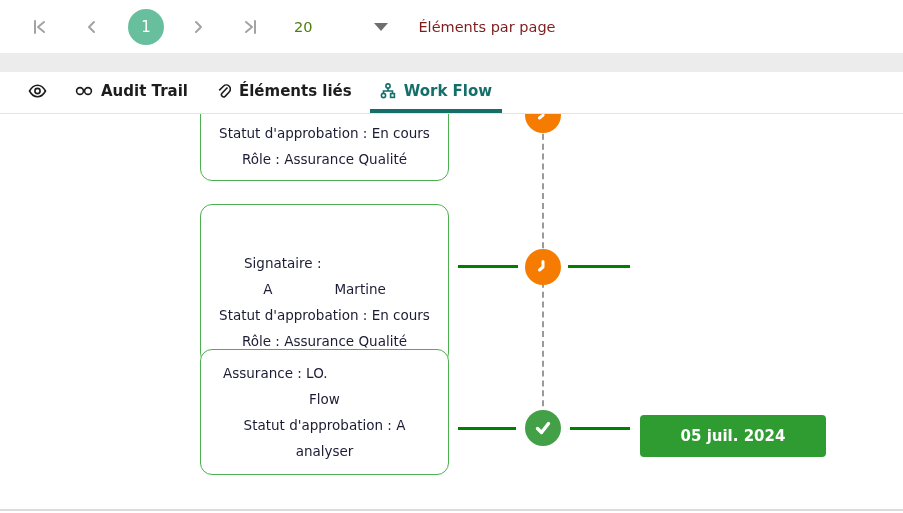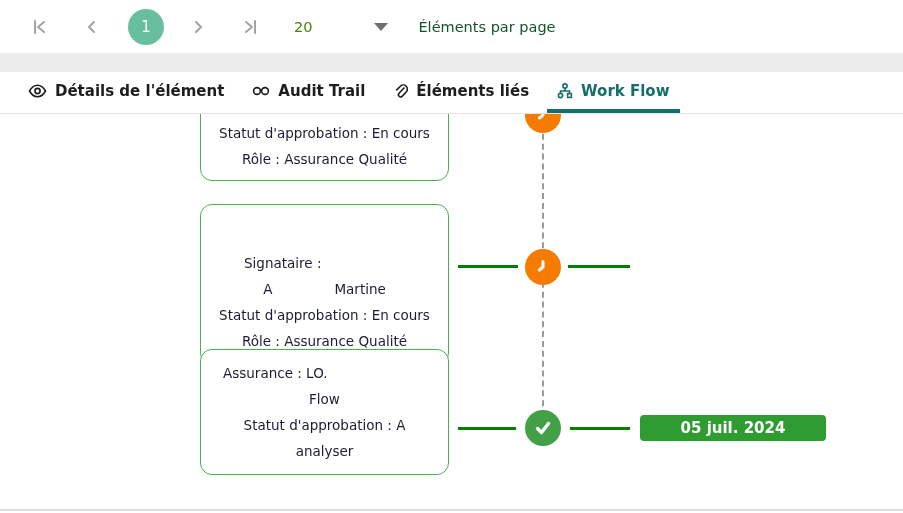--- a/index.html
+++ b/index.html
@@ -9,21 +9,21 @@
 
   
   .pager { display:flex; align-items:center; height:53px; padding-left:26px; background:#fff; }
   .pg-btn { width:28px; height:28px; border:none; background:transparent; display:flex; align-items:center; justify-content:center; cursor:pointer; }
   .pg-btn svg { stroke:#a3a3a3; stroke-width:2; fill:none; stroke-linecap:round; stroke-linejoin:round; }
   .page-circle { width:36px; height:36px; border-radius:50%; background:#67bf9d; color:#fff; font-size:15px;
                  display:flex; align-items:center; justify-content:center; cursor:pointer; }
   .m24{margin-right:24px;} .m22{margin-right:22px;} .m20{margin-right:20px;}
   .page-size { margin-left:30px; display:flex; align-items:center; color:#4d7c0f; font-size:14.5px; cursor:pointer; }
   .caret { margin-left:62px; width:0; height:0; border-left:7px solid transparent; border-right:7px solid transparent; border-top:8px solid #6f6f6f; }
-  .pp-label { margin-left:30px; color:#14532d; font-size:14.5px; }
+  .pp-label { margin-left:30px; color:#7f1d1d; font-size:14.5px; }
 
   .gray-band { height:19px; background:#ececec; }
 
   
   .tabs { display:flex; align-items:stretch; height:42px; padding-left:18px; background:#fff; border-bottom:1px solid #e4e4e4; }
   .tab { display:flex; align-items:center; gap:8px; padding:0 10px; margin-right:8px; cursor:pointer;
          font-size:15px; font-weight:bold; color:#1d1d1d; border-bottom:4px solid transparent; }
   .tab svg { stroke:#1d1d1d; fill:none; stroke-width:1.6; }
   .tab.active { color:#146e6a; border-bottom-color:#146e6a; }
   .tab.active svg { stroke:#146e6a; }
@@ -48,21 +48,21 @@
   .node-future { left:525px; top:-17px; background:#f57c00; }
   .node-pending { left:525px; top:135px; background:#f57c00; }
   .node-done { left:525px; top:296px; background:#43a047; }
 
   .hline { position:absolute; height:3px; background:#008000; }
   .hl-2l { left:458px; top:151px; width:60px; }
   .hl-2r { left:568px; top:151px; width:62px; }
   .hl-3l { left:458px; top:313px; width:58px; }
   .hl-3r { left:570px; top:313px; width:60px; }
 
-  .date-badge { position:absolute; left:640px; top:301px; width:186px; height:26px; background:#2e9c31;
+  .date-badge { position:absolute; left:640px; top:301px; width:186px; height:42px; background:#2e9c31;
                 border-radius:4px; color:#fff; font-weight:bold; font-size:15px;
                 display:flex; align-items:center; justify-content:center; }
 </style>
 </head>
 <body>
 
 <div class="screen">
 
   <div class="pager">
     <button class="pg-btn m24">
@@ -94,21 +94,20 @@
   </div>
 
   <div class="gray-band"></div>
 
   <div class="tabs">
     <div class="tab">
       <svg width="19" height="14" viewBox="0 0 19 14">
         <path d="M1.5 7 C4 2.6 7 1.2 9.5 1.2 C12 1.2 15 2.6 17.5 7 C15 11.4 12 12.8 9.5 12.8 C7 12.8 4 11.4 1.5 7 Z"></path>
         <circle cx="9.5" cy="7" r="2.6"></circle>
       </svg>
-      <span>Détails de l'élément</span>
     </div>
     <div class="tab">
       <svg width="18" height="12" viewBox="0 0 18 12">
         <circle cx="5" cy="6" r="3.4"></circle>
           <circle cx="13" cy="6" r="3.4"></circle>
       </svg>
       <span>Audit Trail</span>
     </div>
     <div class="tab">
       <svg width="15" height="16" viewBox="0 0 15 16">

